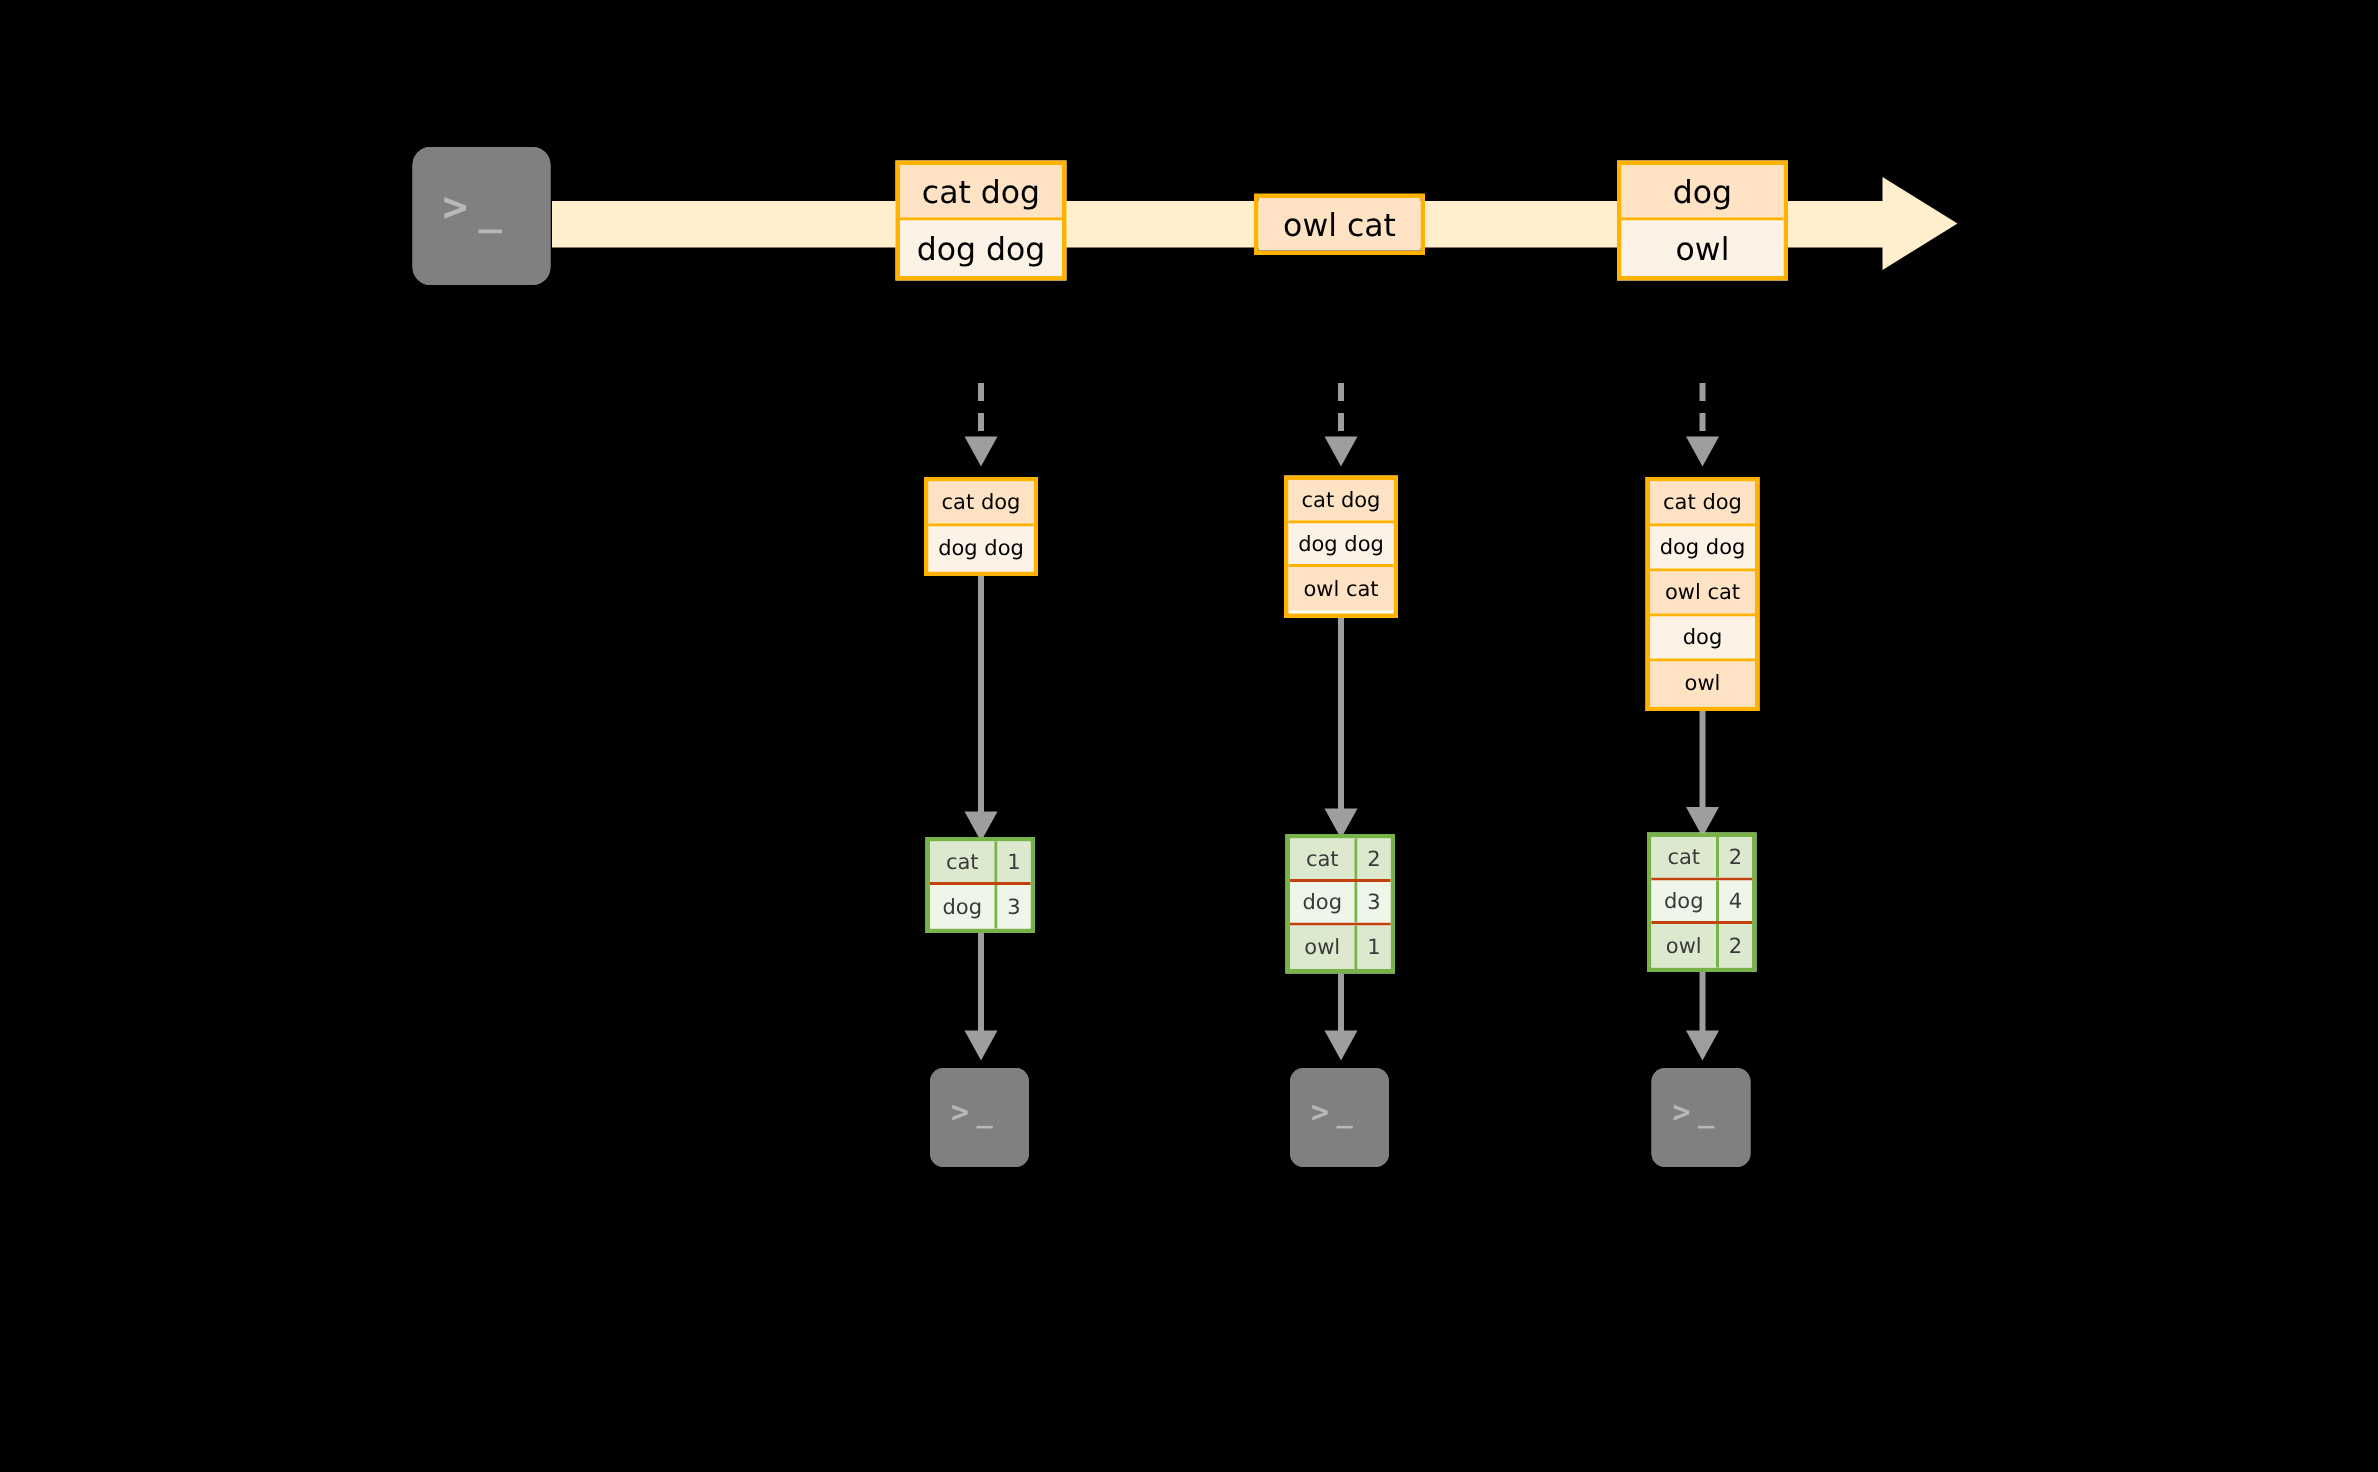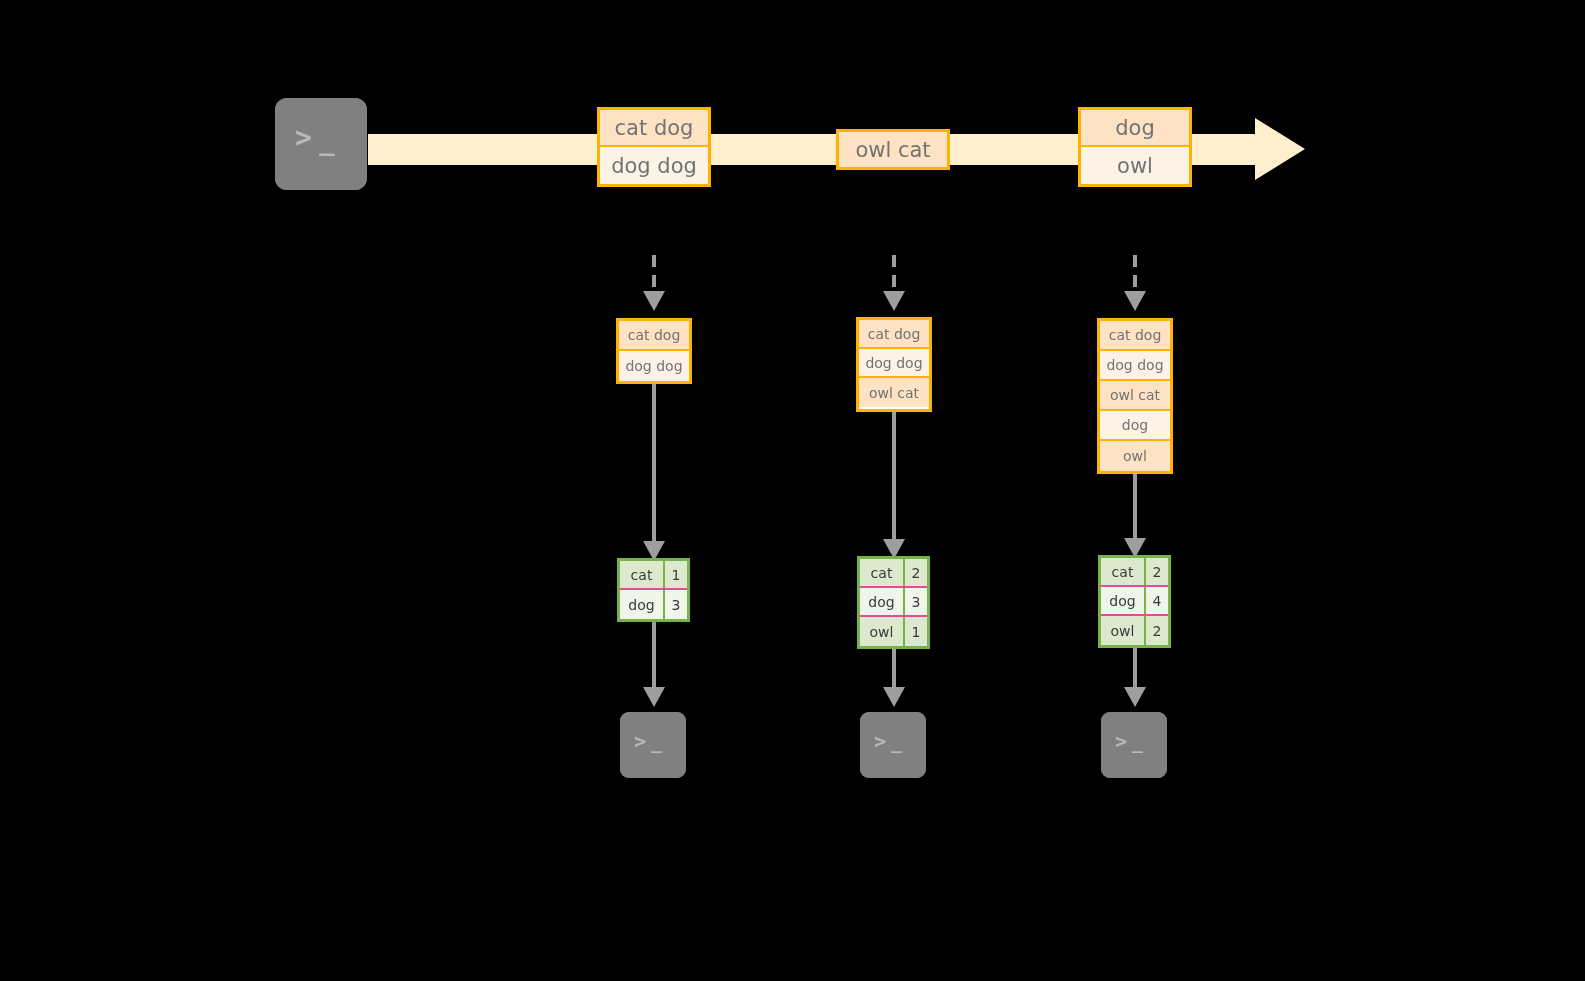--- a/index.html
+++ b/index.html
@@ -63,39 +63,39 @@
   }
 
   
   .obox {
     position: absolute;
     border: 3px solid #FFB300;
     background: #FFFFFF;
   }
   .obox .row {
     border-bottom: 2px solid #FFB300;
-    color: #737373;
+    color: #000000;
     display: flex;
     align-items: center;
     justify-content: center;
     white-space: nowrap;
   }
   .obox .row:last-child { border-bottom: none; }
   .obox .row.shade-a { background: #FDE2C4; }
   .obox .row.shade-b { background: #FDF2E6; }
 
   
   .gbox {
     position: absolute;
     border: 3px solid #77B349;
     background: #FFFFFF;
   }
   .gbox .grow {
     display: flex;
-    border-bottom: 2px solid #ec4899;
+    border-bottom: 2px solid #c2410c;
   }
   .gbox .grow:last-child { border-bottom: none; }
   .gbox .gcell {
     color: #3a3a3a;
     display: flex;
     align-items: center;
     justify-content: center;
     white-space: nowrap;
   }
   .gbox .gcell.k { border-right: 2px solid #77B349; }

